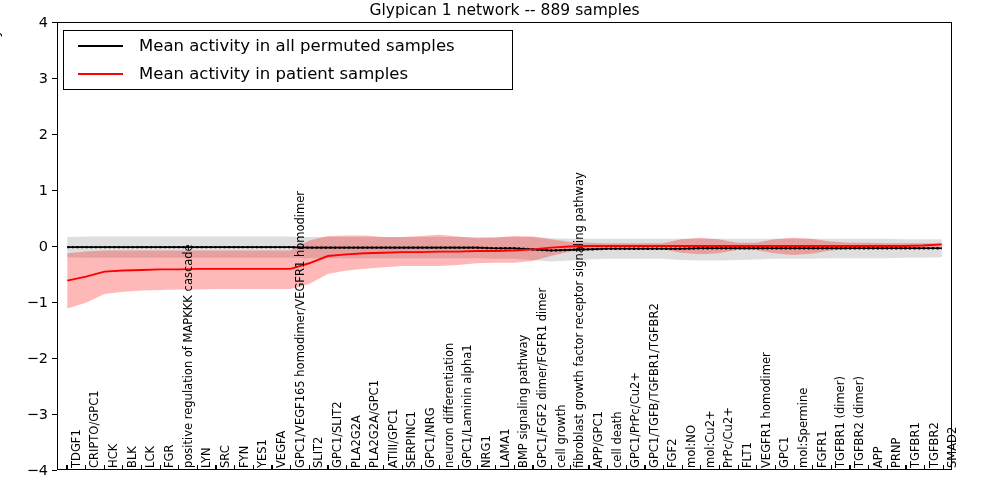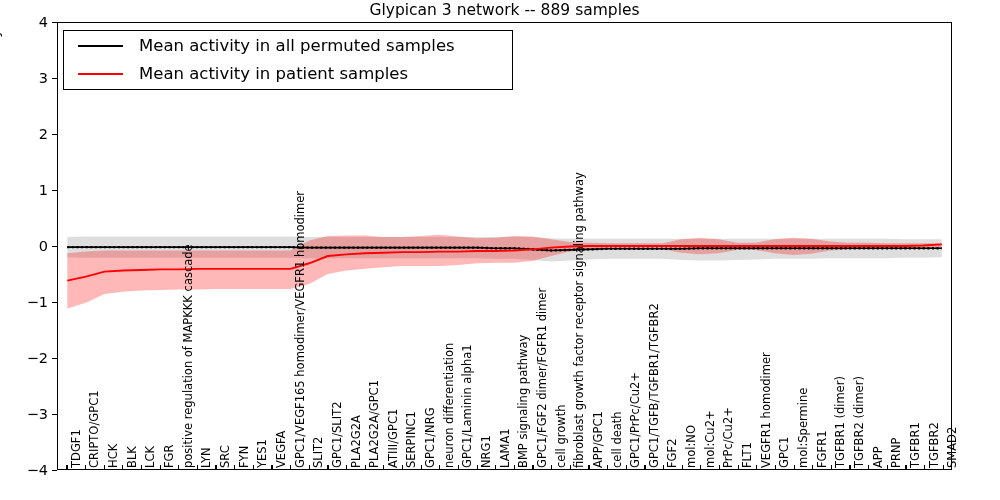--- a/index.html
+++ b/index.html
@@ -53,21 +53,21 @@
   .legend-row{position:absolute;left:0;width:450px;height:30px;}
   .legend-line{position:absolute;left:14px;top:14px;width:45px;height:2px;}
   .legend-text{position:absolute;left:75px;top:3px;font-size:16.5px;
                line-height:24px;white-space:nowrap;}
 </style>
 </head>
 <body>
 
 <div id="root">
 
-  <div class="chart-title">Glypican 3 network -- 889 samples</div>
+  <div class="chart-title">Glypican 1 network -- 889 samples</div>
 
   <div class="ylabel">Inferred Activity</div>
 
   <div id="yticks">
       <div class="ytick-label" style="left: 12px; top: 463px;">−4</div>
       <div class="ytick-mark" style="left: 52px; top: 470px;"></div>
       <div class="ytick-label" style="left: 12px; top: 407px;">−3</div>
       <div class="ytick-mark" style="left: 52px; top: 414px;"></div>
       <div class="ytick-label" style="left: 12px; top: 351px;">−2</div>
       <div class="ytick-mark" style="left: 52px; top: 358px;"></div>

